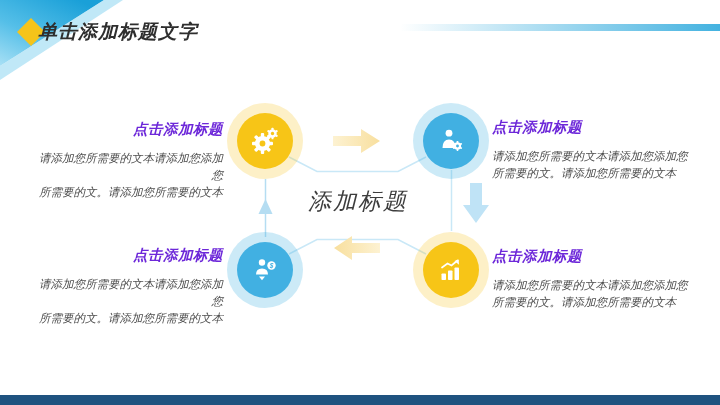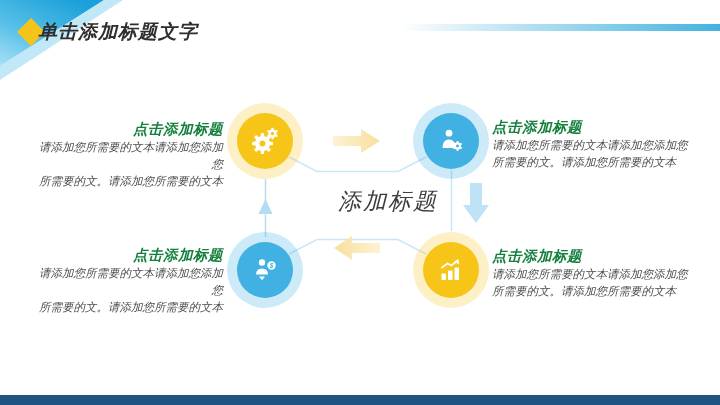--- a/index.html
+++ b/index.html
@@ -28,24 +28,24 @@
   .halo.blue{background:rgba(65,176,226,.27);}
   .node-circle{
     position:absolute;width:56px;height:56px;border-radius:50%;
     display:flex;align-items:center;justify-content:center;
   }
   .node-circle.yellow{background:#f7c517;}
   .node-circle.blue{background:#41b0e2;}
   
   .tblock{position:absolute;width:200px;}
   .tblock.right{text-align:right;width:195px;}
-  .tblock .bt{font-size:14.5px;font-weight:bold;color:#15803d;letter-spacing:.5px;}
-  .tblock .bb{font-size:11.5px;color:#4f4f4f;line-height:17px;margin-top:0;}
+  .tblock .bt{font-size:14.5px;font-weight:bold;color:#6d28d9;letter-spacing:.5px;}
+  .tblock .bb{font-size:11.5px;color:#4f4f4f;line-height:17px;margin-top:11px;}
   .center-label{
-    position:absolute;left:278px;top:186px;width:160px;text-align:right;
+    position:absolute;left:278px;top:186px;width:160px;text-align:center;
     font-size:23px;color:#3d3d3d;letter-spacing:2px;white-space:nowrap;
   }
 </style>
 </head>
 <body>
 
 <div class="slide">
 
   <svg class="deco-svg" width="140" height="95" viewBox="0 0 140 95">
     <defs>

